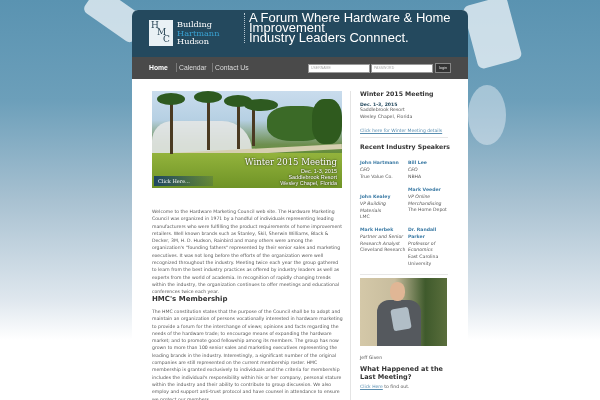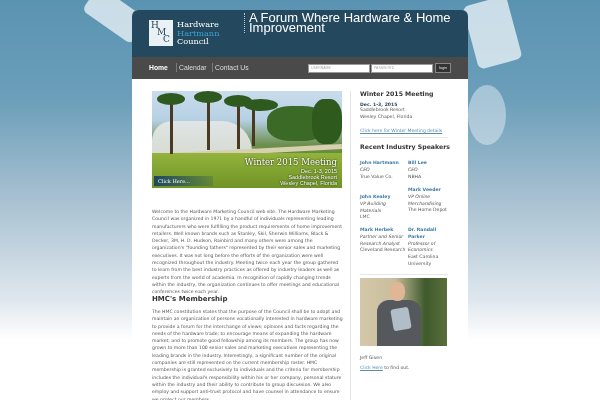--- a/index.html
+++ b/index.html
@@ -88,26 +88,27 @@
 <div class="bg-shape" style="left:468px;top:85px;width:38px;height:60px;border-radius:50%;opacity:0.6;"></div>
 
 <div class="panel">
   <div class="header">
     <div class="logo-box">
       <span style="left:2px;top:0px;">H</span>
       <span style="left:8px;top:7px;">M</span>
       <span style="left:14px;top:14px;">C</span>
     </div>
     <div class="logo-text">
-      <div>Hardware</div>
+      <div>Building</div>
       <div class="mkt">Hartmann</div>
-      <div>Council</div>
+      <div>Hudson</div>
     </div>
     <div class="tagline">
       <div>A Forum Where Hardware &amp; Home Improvement</div>
+      <div>Industry Leaders Connnect.</div>
     </div>
   </div>
 
   <div class="nav">
     <span class="nav-item active" style="left:17px;">Home</span>
     <span class="nav-sep" style="left:44px;"></span>
     <span class="nav-item" style="left:47px;">Calendar</span>
     <span class="nav-sep" style="left:80px;"></span>
     <span class="nav-item" style="left:83px;">Contact Us</span>
     <div class="login-input" style="left:176px;">USERNAME</div>
@@ -189,17 +190,18 @@
   <div class="side-rule" style="top:264px;"></div>
 
   <div class="photo">
     <div class="person-body"></div>
     <div class="person-head"></div>
     <div class="trophy"></div>
   </div>
 
   <div class="side" style="top:345px;">
     <div class="small">Jeff Given</div>
+    <h4 style="margin-top:3px;font-size:6.5px;line-height:8px;">What Happened at the Last Meeting?</h4>
     <div class="small" style="margin-top:3px;">
       <a>Click Here</a><span> to find out.</span>
     </div>
   </div>
 </div>
 
 </body></html>

